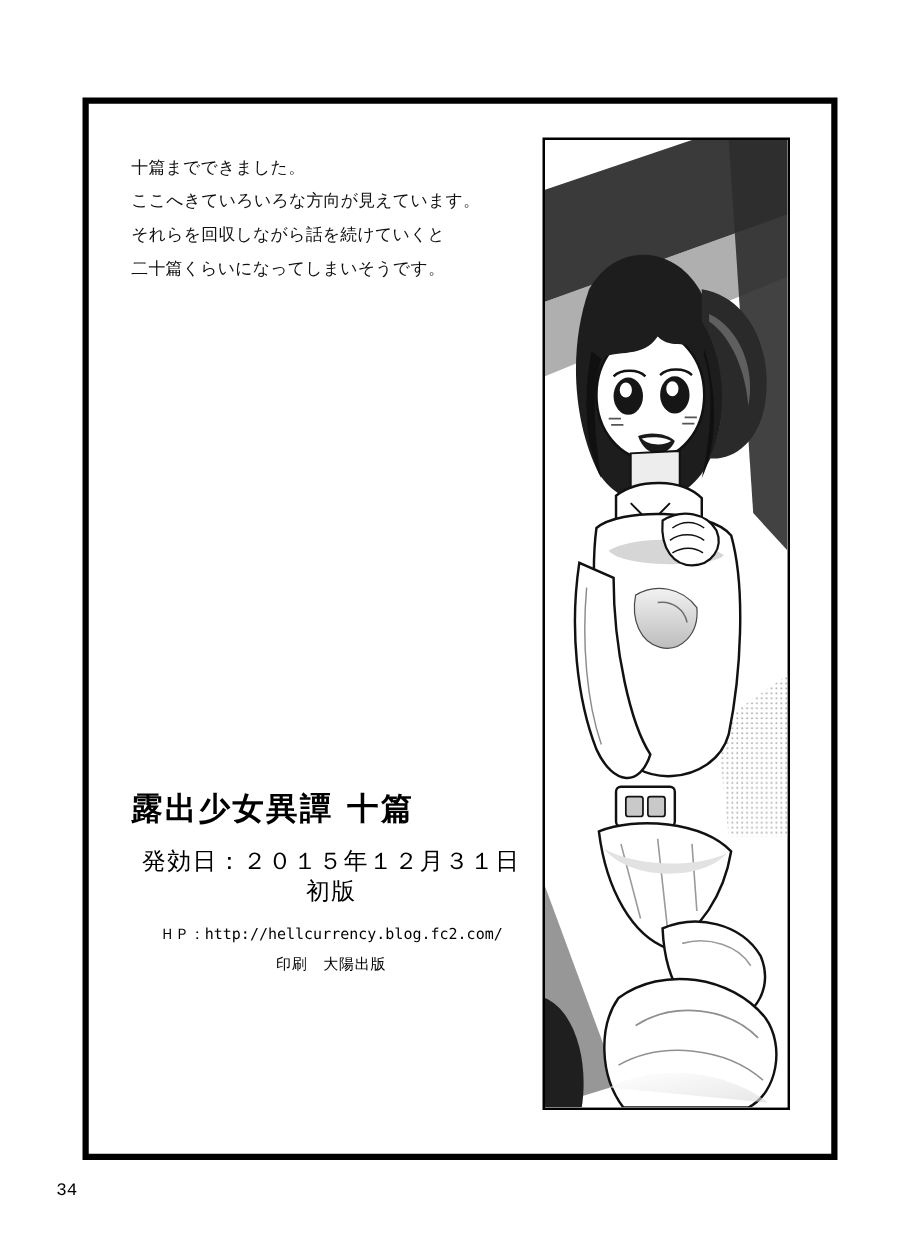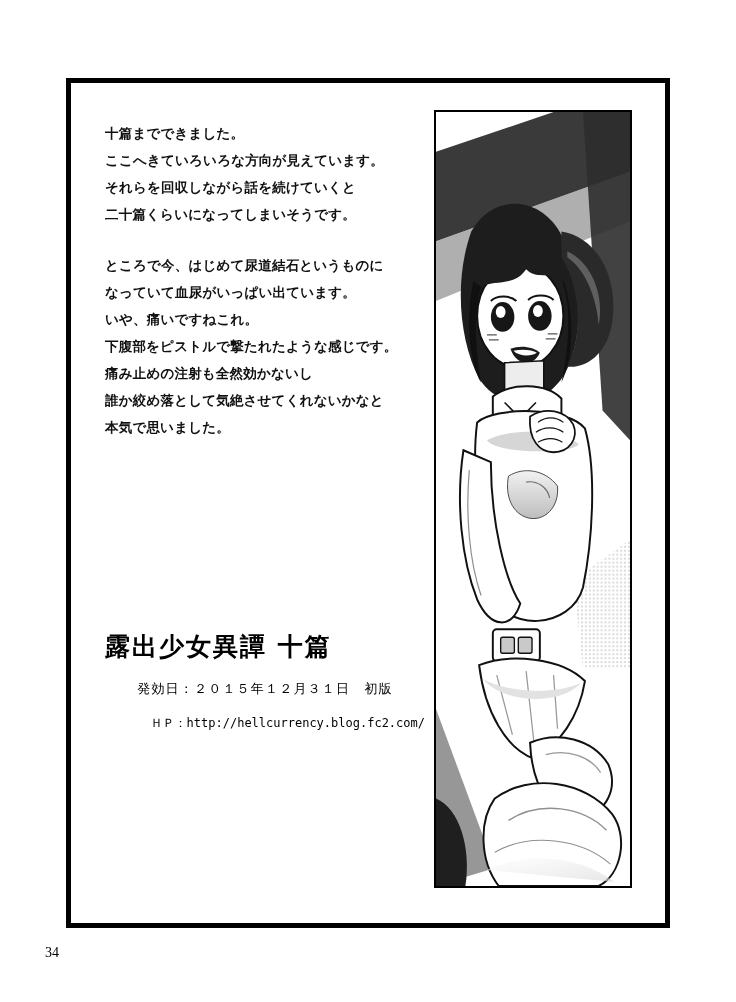--- a/index.html
+++ b/index.html
@@ -35,21 +35,20 @@
     top: 120px;
     width: 300px;
     font-size: 13.5px;
     line-height: 27px;
     letter-spacing: 0.2px;
     color: #111111;
   }
   .afterword p {
     margin: 0 0 24px 0;
     white-space: pre-line;
-    font-weight: bold;
   }
   .afterword p:last-child {
     margin-bottom: 0;
   }
 
   
   .colophon {
     position: absolute;
     left: 105px;
     top: 630px;
@@ -59,35 +58,34 @@
   .colophon-title {
     font-family: "DejaVu Sans", sans-serif;
     font-size: 25px;
     font-weight: bold;
     letter-spacing: 2px;
     margin: 0 0 14px 0;
     text-align: left;
   }
   .colophon-line {
     font-family: "DejaVu Sans", sans-serif;
-    font-size: 13px;
+    font-size: 19px;
     letter-spacing: 1.2px;
     line-height: 24px;
     margin: 0;
     text-align: center;
   }
   .colophon-line.small {
     font-size: 12px;
     letter-spacing: 0.6px;
   }
   .colophon-line.mono {
     font-family: "DejaVu Sans Mono", monospace;
     font-size: 12px;
     letter-spacing: 0px;
-    text-align: right;
   }
   .spacer-sm { height: 10px; }
 
   
   .illus-frame {
     position: absolute;
     left: 434px;
     top: 110px;
     width: 198px;
     height: 778px;
@@ -100,49 +98,43 @@
     display: block;
     width: 100%;
     height: 100%;
   }
 
   
   .page-number {
     position: absolute;
     left: 45px;
     top: 945px;
-    font-family: Liberation Serif, serif;
+    font-family: Liberation Mono, monospace;
     font-size: 14px;
     color: #000000;
   }
 </style>
 </head>
 <body>
 
 <div class="page-frame"></div>
 
 <div class="afterword">
   <p>十篇までできました。
 ここへきていろいろな方向が見えています。
 それらを回収しながら話を続けていくと
 二十篇くらいになってしまいそうです。</p>
-  <p>ところで今、はじめて尿道結石というものに
-なっていて血尿がいっぱい出ています。
-いや、痛いですねこれ。
-下腹部をピストルで撃たれたような感じです。
-痛み止めの注射も全然効かないし
-誰か絞め落として気絶させてくれないかなと
-本気で思いました。</p>
 </div>
 
 <div class="colophon">
   <div class="colophon-title">露出少女異譚 十篇</div>
   <div class="colophon-line">発効日：２０１５年１２月３１日　初版</div>
   <div class="spacer-sm"></div>
   <div class="colophon-line mono">ＨＰ：http://hellcurrency.blog.fc2.com/</div>
+  <div class="colophon-line small">印刷　大陽出版</div>
 </div>
 
 <div class="illus-frame">
   <svg viewBox="0 0 198 778" preserveAspectRatio="none">
     <defs>
       <linearGradient id="shade1" x1="0" y1="0" x2="1" y2="1">
         <stop offset="0%" stop-color="#ffffff"></stop>
         <stop offset="100%" stop-color="#d8d8d8"></stop>
       </linearGradient>
       <linearGradient id="shade2" x1="0" y1="0" x2="0" y2="1">

